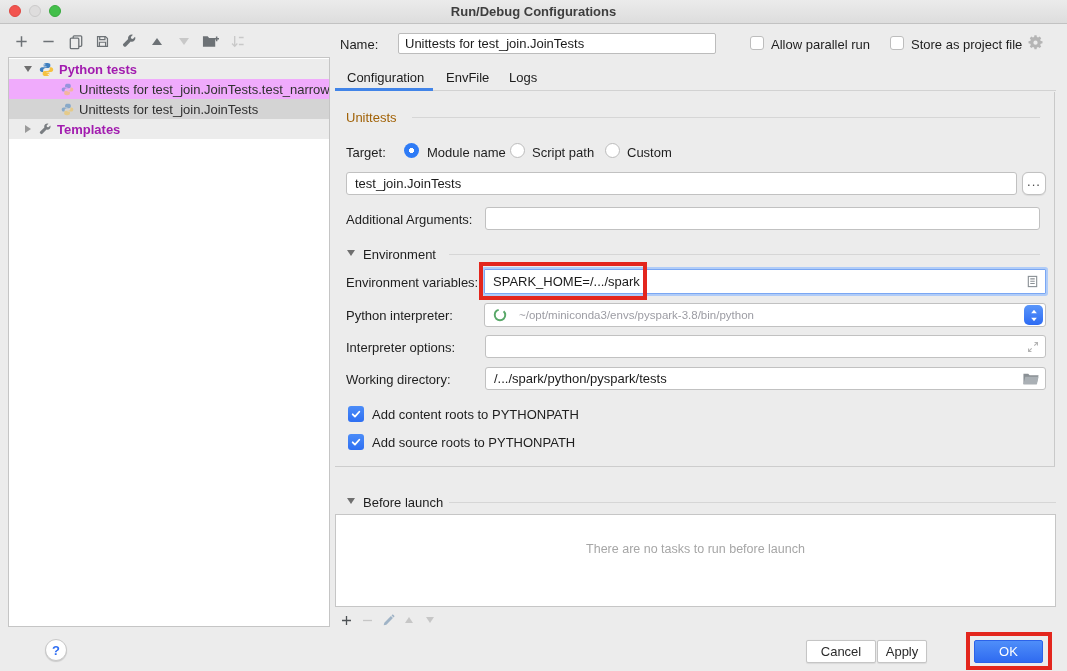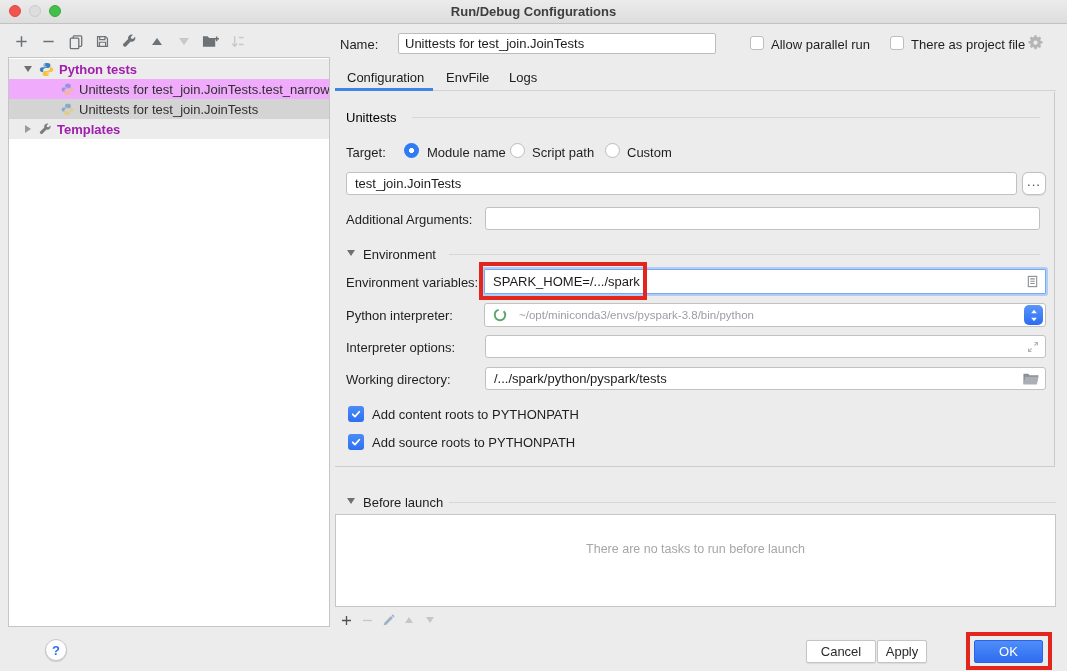--- a/index.html
+++ b/index.html
@@ -38,21 +38,21 @@
   #name-field{position:absolute;left:398px;top:33px;width:318px;height:21px;background:#fff;border:1px solid #bcbcbc;border-radius:2px;box-sizing:border-box;display:flex;align-items:center;padding:0 6px;font-size:13px;color:#1b1b1b;white-space:nowrap;overflow:hidden}
   .mac-cb{position:absolute;width:14px;height:14px;background:#fff;border:1px solid #bdbdbd;border-radius:3px;box-sizing:border-box}
 
   
   .tab{position:absolute;top:70px;font-size:13px;color:#1c1c1c}
   #tab-underline{position:absolute;left:335px;top:88px;width:98px;height:3px;background:#4184e8}
   #tabs-baseline{position:absolute;left:433px;top:90px;width:623px;height:1px;background:#d2d2d2}
 
   
   #config-panel{position:absolute;left:335px;top:92px;width:719px;height:374px;border-right:1px solid #c9c9c9;border-bottom:1px solid #cdcdcd;box-sizing:content-box}
-  .section-lbl{position:absolute;font-size:13px;color:#000000;white-space:nowrap}
+  .section-lbl{position:absolute;font-size:13px;color:#a16207;white-space:nowrap}
   .sec-arrow{position:absolute;width:0;height:0;border-left:4.5px solid transparent;border-right:4.5px solid transparent;border-top:6px solid #6f6f6f}
 
   .field{position:absolute;background:#fff;border:1px solid #c1c1c1;border-radius:3px;box-sizing:border-box;display:flex;align-items:center;padding:0 6px 0 8px;font-size:13px;color:#1b1b1b;white-space:nowrap;overflow:hidden}
   .field .spacer{flex:1}
   .radio{position:absolute;width:15px;height:15px;border-radius:50%;background:#fff;border:1px solid #bcbcbc;box-sizing:border-box}
   .radio.checked{border:none;background:radial-gradient(circle,#ffffff 0 2.7px,#2e7bf6 2.8px)}
   .cb-blue{position:absolute;width:16px;height:16px;border-radius:3px;background:linear-gradient(#4b8cf8,#2e6ff2);display:flex;align-items:center;justify-content:center}
 
   #interp-combo{padding-right:2px}
   #interp-stepper{margin-left:auto;width:19px;height:20px;border-radius:5px;background:linear-gradient(#5a96fa,#2d6bf3);display:flex;align-items:center;justify-content:center;flex:none}
@@ -186,21 +186,21 @@
   </div>
 </div>
 
 <span class="lbl" style="left:340px;top:37px">Name:</span>
 <div id="name-field">
   <span>Unittests for test_join.JoinTests</span>
 </div>
 <span class="mac-cb" style="left:750px;top:36px"></span>
 <span class="lbl" style="left:771px;top:37px">Allow parallel run</span>
 <span class="mac-cb" style="left:890px;top:36px"></span>
-<span class="lbl" style="left:911px;top:37px">There as project file</span>
+<span class="lbl" style="left:911px;top:37px">Store as project file</span>
 <span class="abs" style="left:1027px;top:34px">
   <svg width="17" height="17" viewBox="0 0 16 16">
       <path fill="#b5b5b5" d="M7 1.2h2l.3 1.7 1.2.5 1.4-1 1.5 1.5-1 1.4.5 1.2 1.7.3v2l-1.7.3-.5 1.2 1 1.4-1.5 1.5-1.4-1-1.2.5-.3 1.7H7l-.3-1.7-1.2-.5-1.4 1-1.5-1.5 1-1.4-.5-1.2-1.7-.3v-2l1.7-.3.5-1.2-1-1.4 1.5-1.5 1.4 1 1.2-.5z"></path>
       <circle cx="8" cy="8.2" r="2" fill="#ececec"></circle>
     </svg>
 </span>
 
 <span class="tab" style="left:347px">Configuration</span>
 <span class="tab" style="left:446px">EnvFile</span>
 <span class="tab" style="left:509px">Logs</span>

